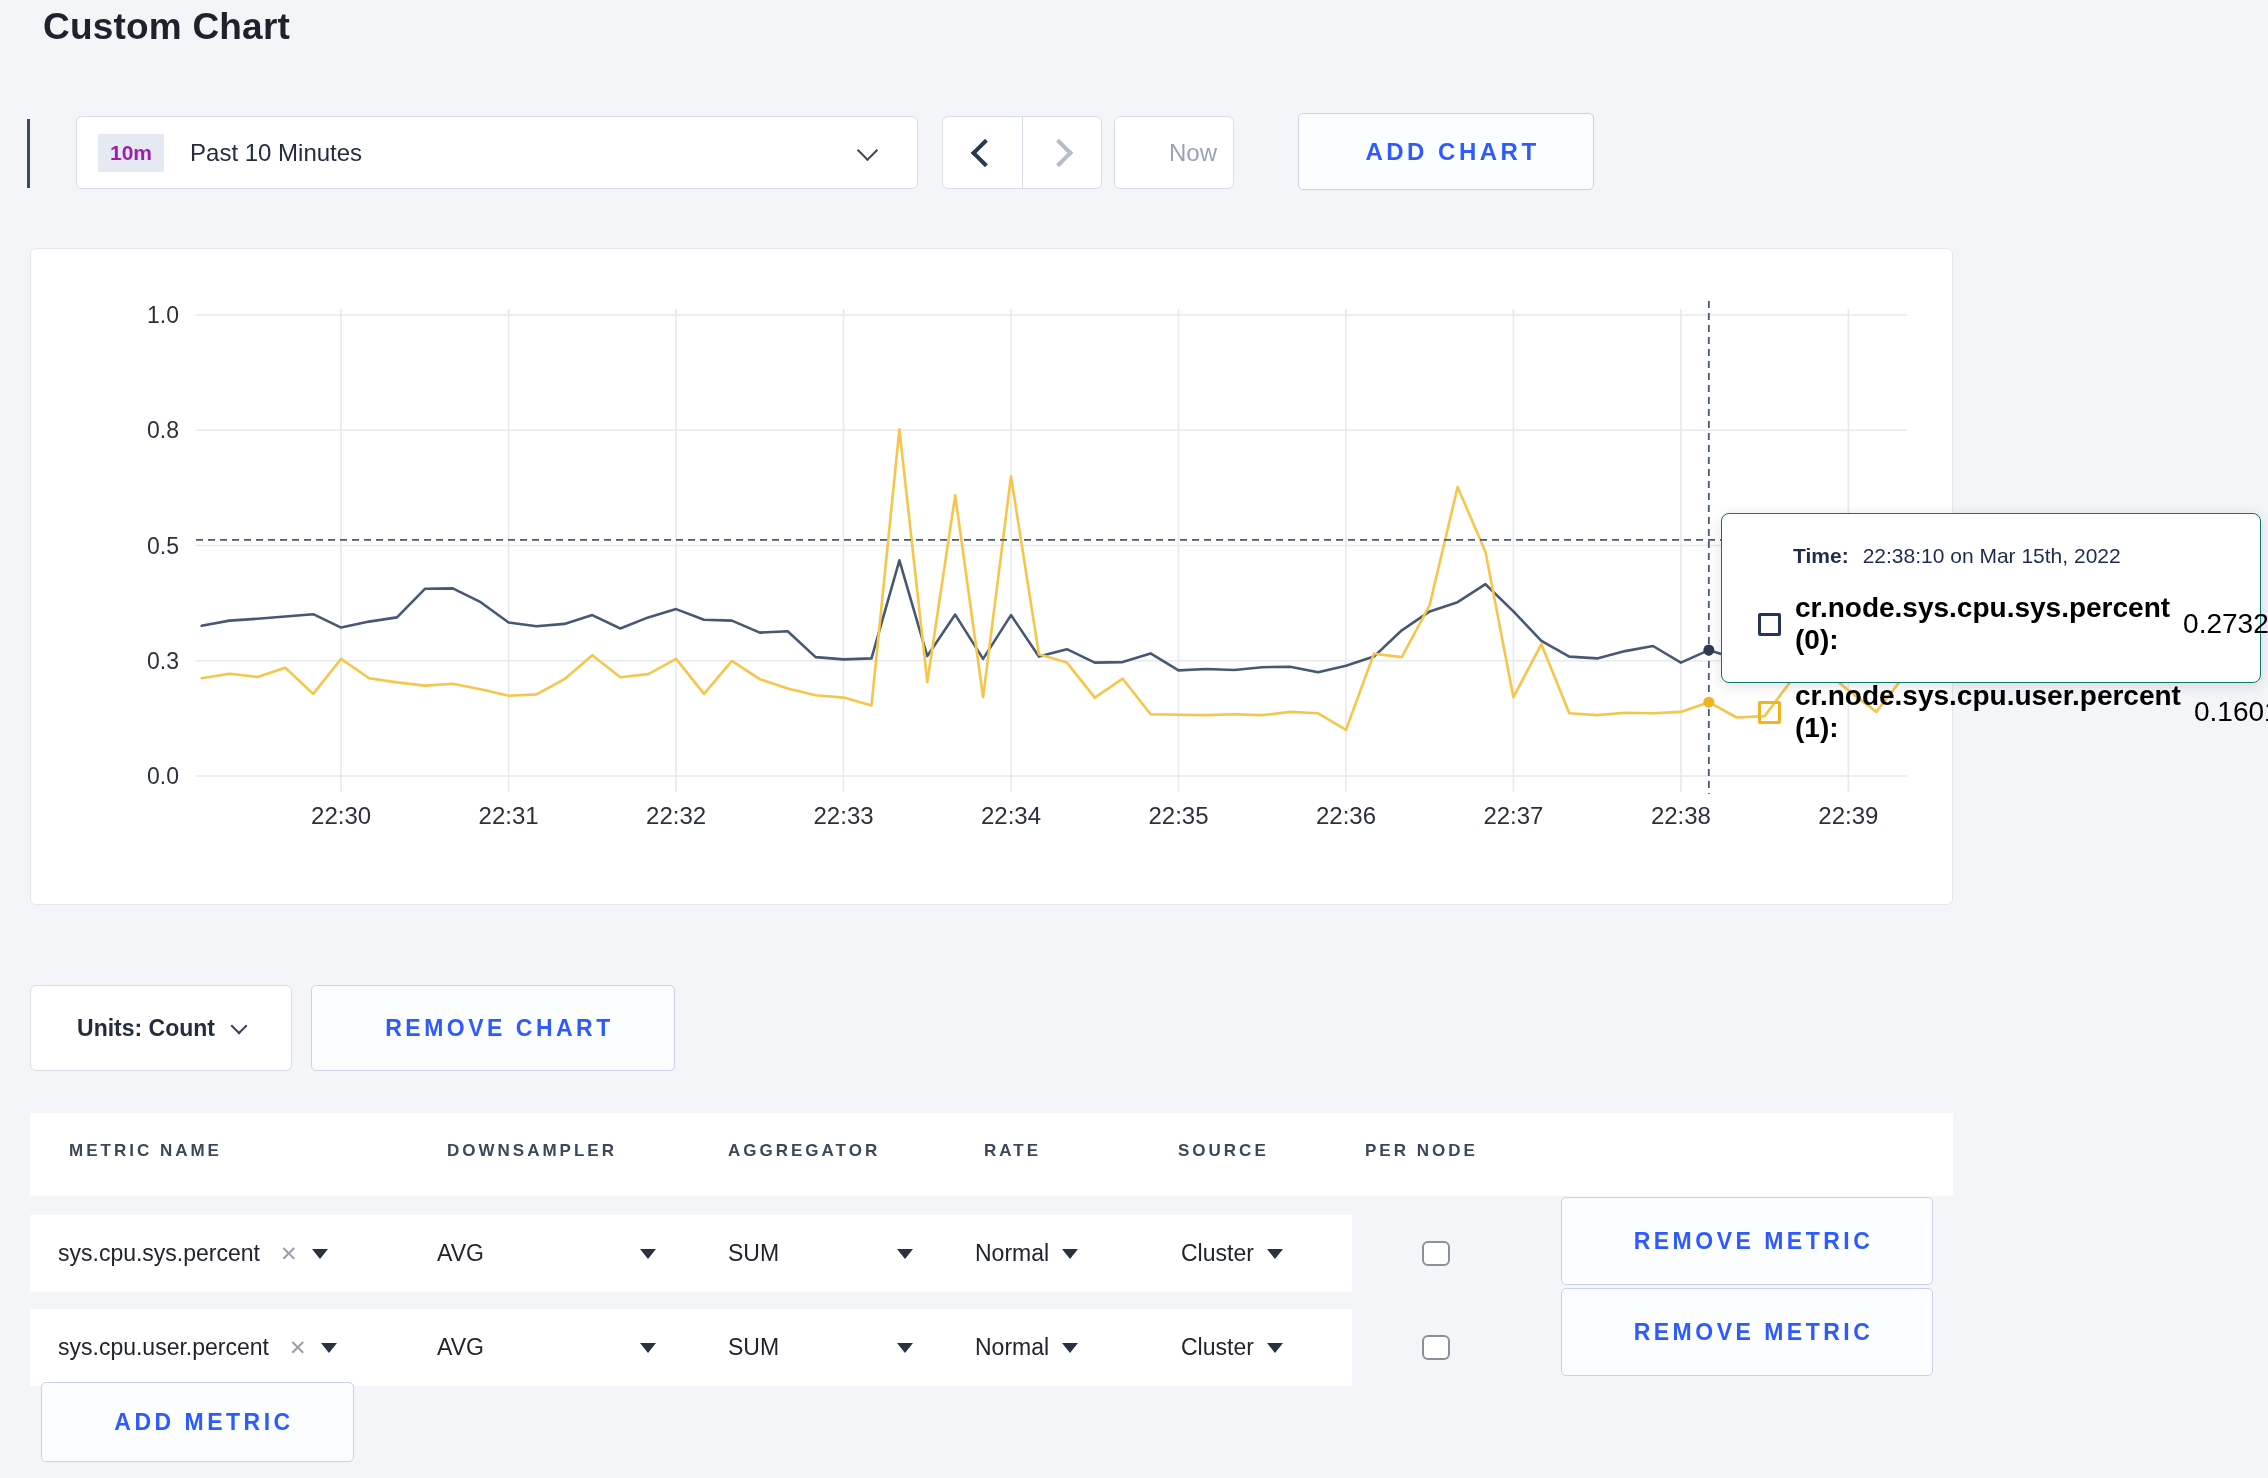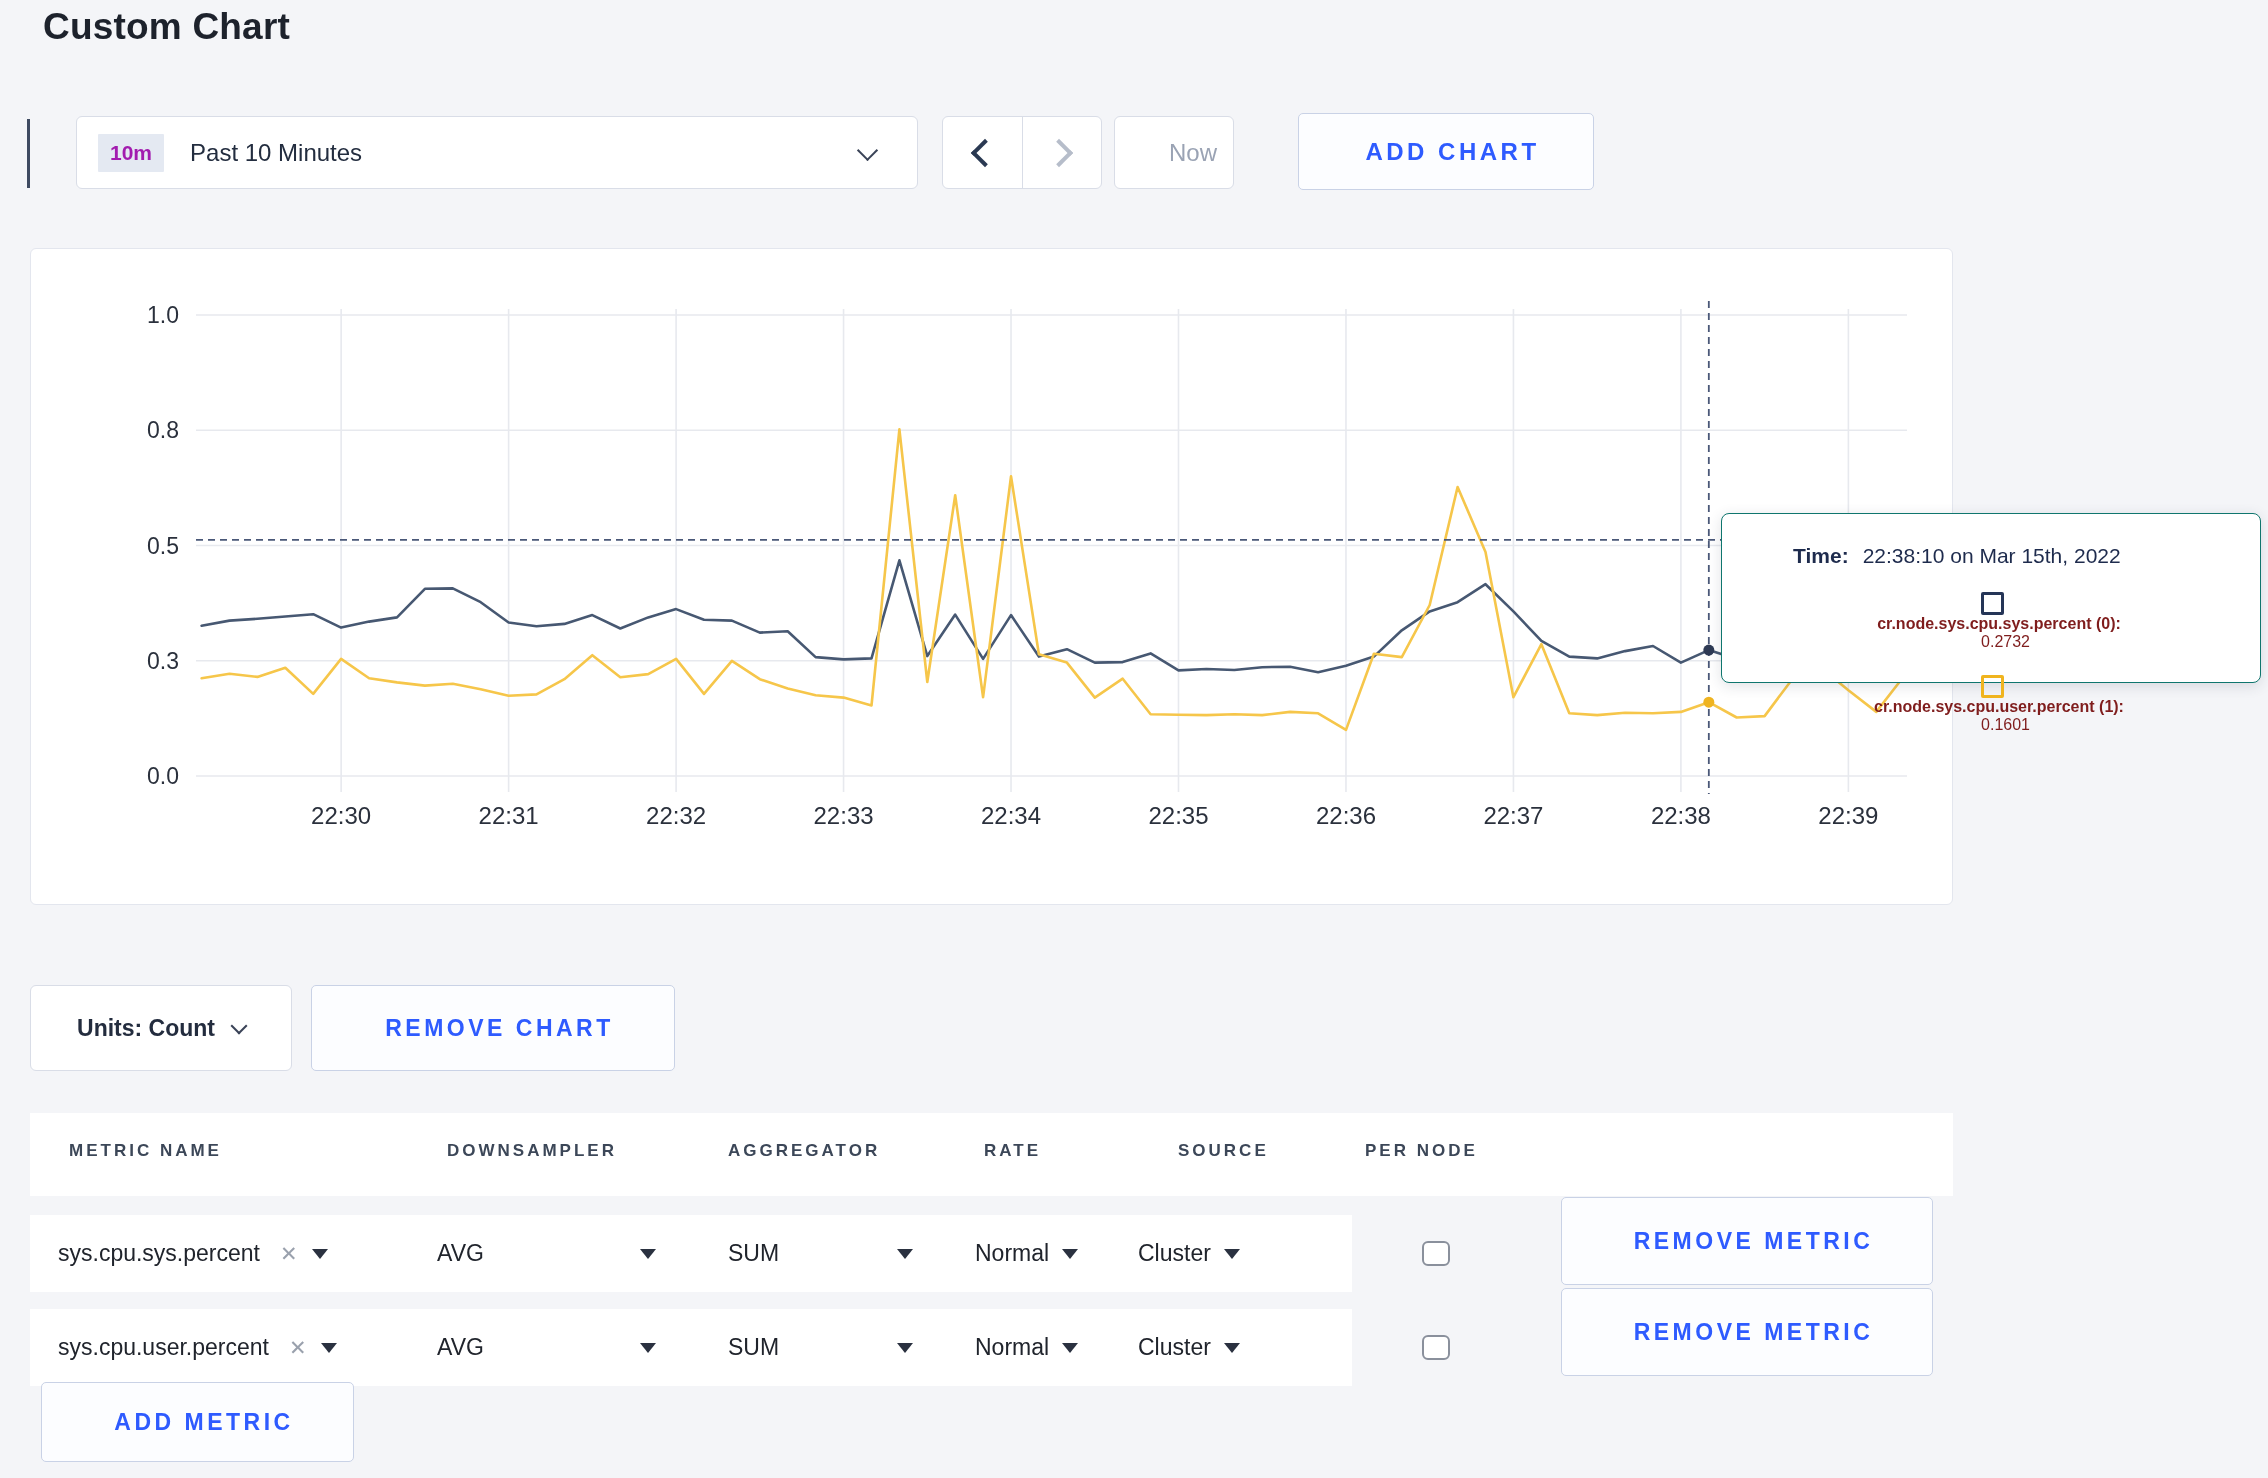--- a/index.html
+++ b/index.html
@@ -71,21 +71,21 @@
   
   .tooltip{
     position:absolute;left:1721px;top:513px;width:540px;height:170px;
     background:#fff;border:1px solid #0f766e;border-radius:8px;
     box-shadow:0 3px 14px rgba(40,50,70,.14);
     box-sizing:border-box;padding:30px 20px 0 36px;
     z-index:5;
   }
   .tt-time{margin-left:35px;font-size:21px;color:#1e2b4d;}
   .tt-time .tt-label{font-weight:bold;margin-right:14px;}
-  .tt-row{display:flex;align-items:center;margin-top:24px;font-size:16px;color:#7f1d1d;flex-direction:column;}
+  .tt-row{display:flex;align-items:center;margin-top:24px;font-size:28px;color:#000000;}
   .tt-square{width:17px;height:17px;border:3.5px solid #253557;border-radius:2px;margin-right:14px;flex:none;}
   .tt-series{font-weight:bold;}
   .tt-val{margin-left:13px;}
 
   
   .units-btn{
     position:absolute;left:30px;top:985px;width:262px;height:86px;
     background:#fff;border:1.5px solid #d9dde7;border-radius:6px;box-sizing:border-box;
     display:flex;align-items:center;justify-content:center;gap:18px;cursor:pointer;
   }
@@ -107,21 +107,21 @@
 
   .metric-row{position:absolute;left:30px;width:1923px;height:77px;}
   .metric-row.r1{top:1215px;} .metric-row.r2{top:1309px;}
   .cell{position:absolute;top:0;height:77px;display:flex;align-items:center;font-size:23px;color:#20242c;white-space:nowrap;}
   .c-metric{left:28px;gap:14px;cursor:pointer;}
   .x-icon{color:#9aa1ad;font-size:21px;margin-left:6px;cursor:pointer;}
   .tri{width:0;height:0;border-left:8px solid transparent;border-right:8px solid transparent;border-top:10px solid #2a3140;display:inline-block;}
   .c-ds{left:407px;} .c-ds-tri{left:610px;}
   .c-agg{left:698px;} .c-agg-tri{left:867px;}
   .c-rate{left:945px;gap:13px;cursor:pointer;}
-  .c-src{left:1108px;gap:13px;cursor:pointer;}
+  .c-src{left:1151px;gap:13px;cursor:pointer;}
   .checkbox{
     position:absolute;left:1392px;top:26px;width:24px;height:21px;
     background:#fff;border:2px solid #8a909c;border-radius:6px;cursor:pointer;
   }
   .remove-metric-btn{position:absolute;width:372px;height:88px;font-size:23px;}
   .rm1{left:1561px;top:1197px;} .rm2{left:1561px;top:1288px;}
   .add-metric-btn{position:absolute;left:41px;top:1382px;width:313px;height:80px;font-size:23px;}
 </style>
 </head>
 <body>

